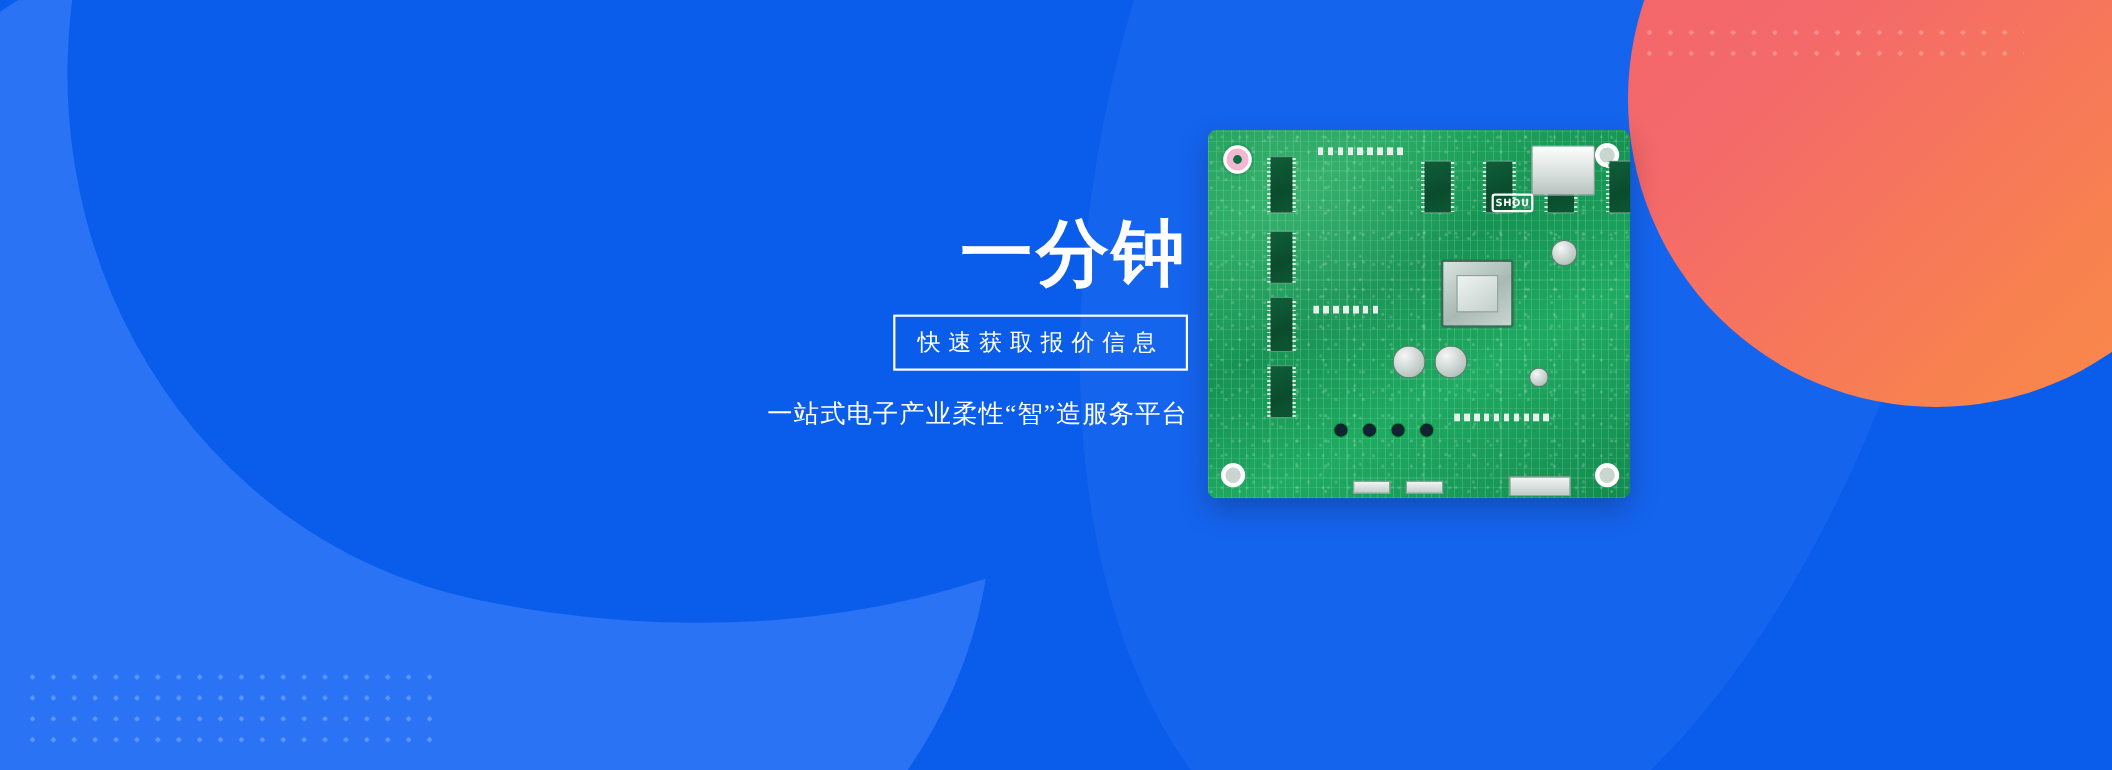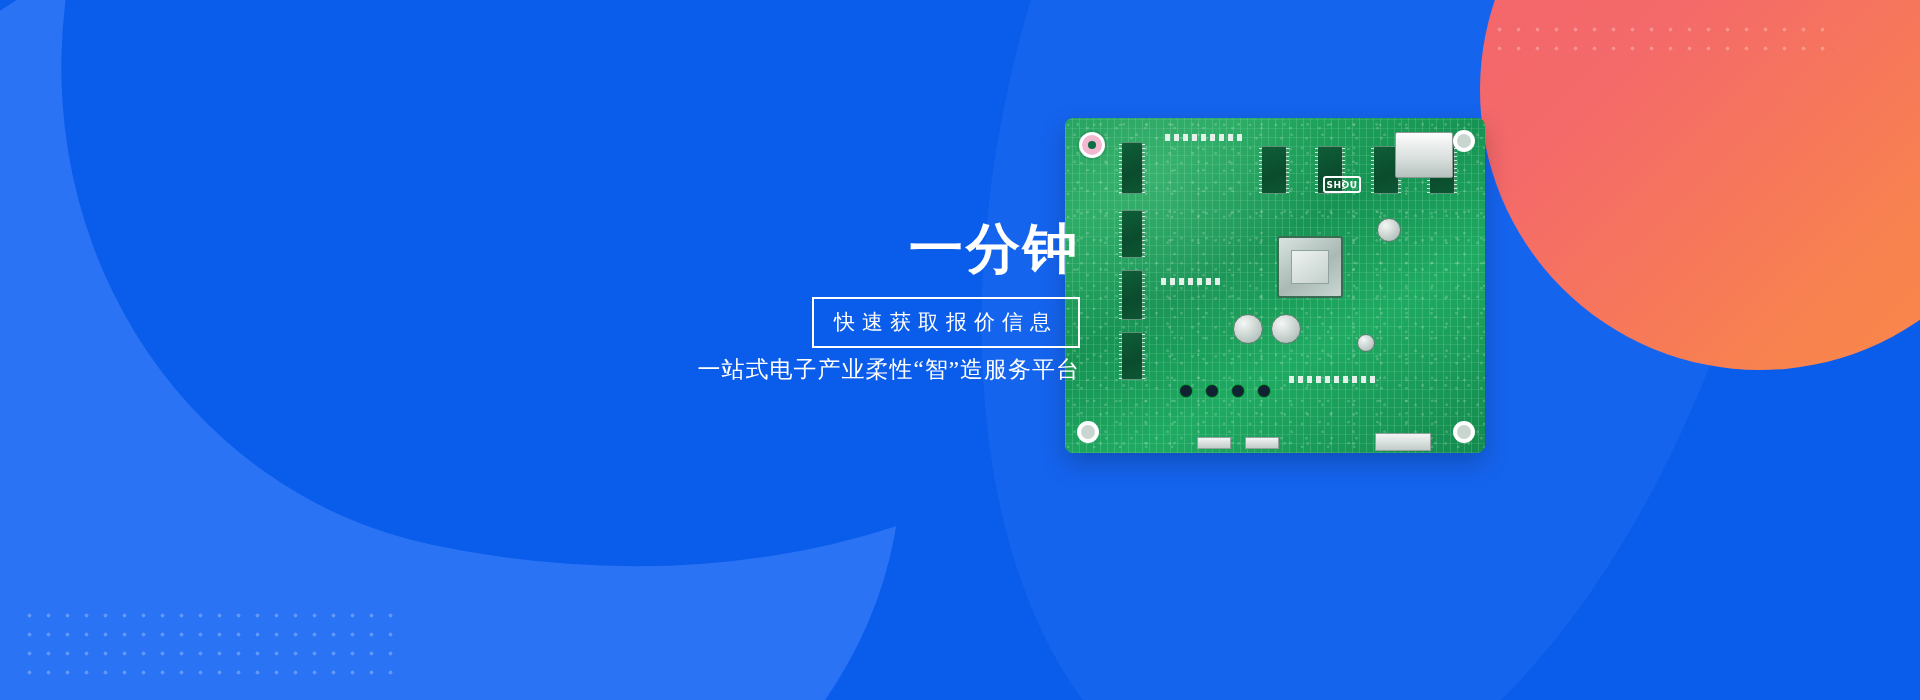--- a/index.html
+++ b/index.html
@@ -79,22 +79,22 @@
     width:350px; height:36px;
   }
   .dots-bottomleft {
     left:20px; bottom:16px;
     width:380px; height:78px;
   }
 
   
   .board-wrap {
     position:absolute;
-    left:1065px; top:118px;
-    width:420px; height:335px;
+    left:1098px; top:118px;
+    width:384px; height:335px;
   }
   .board {
     position:absolute; inset:0;
     border-radius:8px;
     background:
       radial-gradient(circle at 22% 18%, rgba(255,255,255,.10), transparent 40%),
       linear-gradient(150deg,#1ea05a 0%,#23a95f 18%,#169353 42%,#1faa62 65%,#138a4e 100%);
     box-shadow:0 10px 26px rgba(0,0,0,.22);
     overflow:hidden;
   }
@@ -211,43 +211,43 @@
     line-height:1;
     color:transparent;
     -webkit-text-stroke:1.4px rgba(255,255,255,.40);
     white-space:nowrap;
     pointer-events:none;
     font-family:"Liberation Sans",sans-serif;
   }
   .headline {
     position:relative;
     color:#ffffff;
-    font-size:54px;
+    font-size:66px;
     font-weight:900;
     line-height:1.06;
     letter-spacing:3px;
     text-align:right;
     font-family:"Liberation Sans","DejaVu Sans",sans-serif;
-    margin-top:70px;
+    margin-top:46px;
   }
   .headline-line { display:block; }
 
   .cta-box {
     display:inline-block;
     margin-top:20px;
     border:2px solid #ffffff;
     padding:9px 20px 10px;
     color:#ffffff;
     font-size:21px;
     letter-spacing:7px;
     font-weight:500;
     font-family:Liberation Mono, monospace;
   }
   .tagline {
-    margin-top:6px;
+    margin-top:24px;
     color:#ffffff;
     font-size:23px;
     letter-spacing:1px;
     font-family:"Liberation Serif","DejaVu Serif",serif;
     white-space:nowrap;
     text-align:right;
   }
 </style>
 </head>
 <body>

